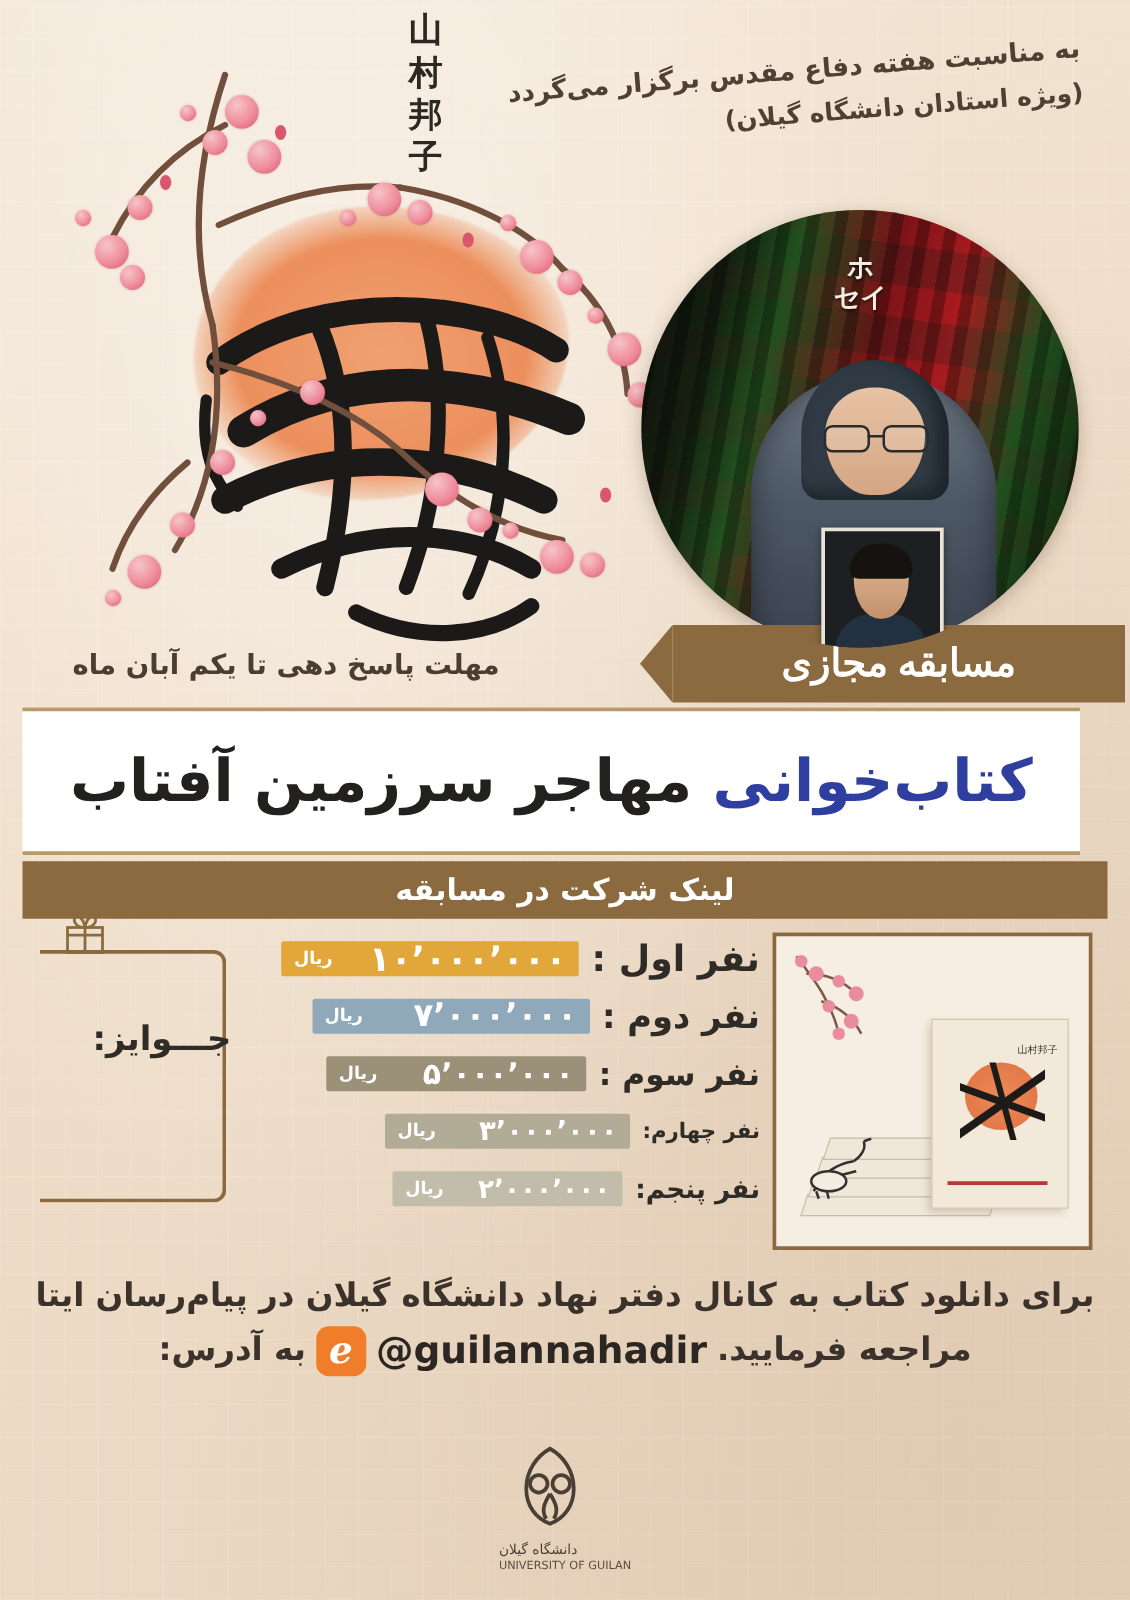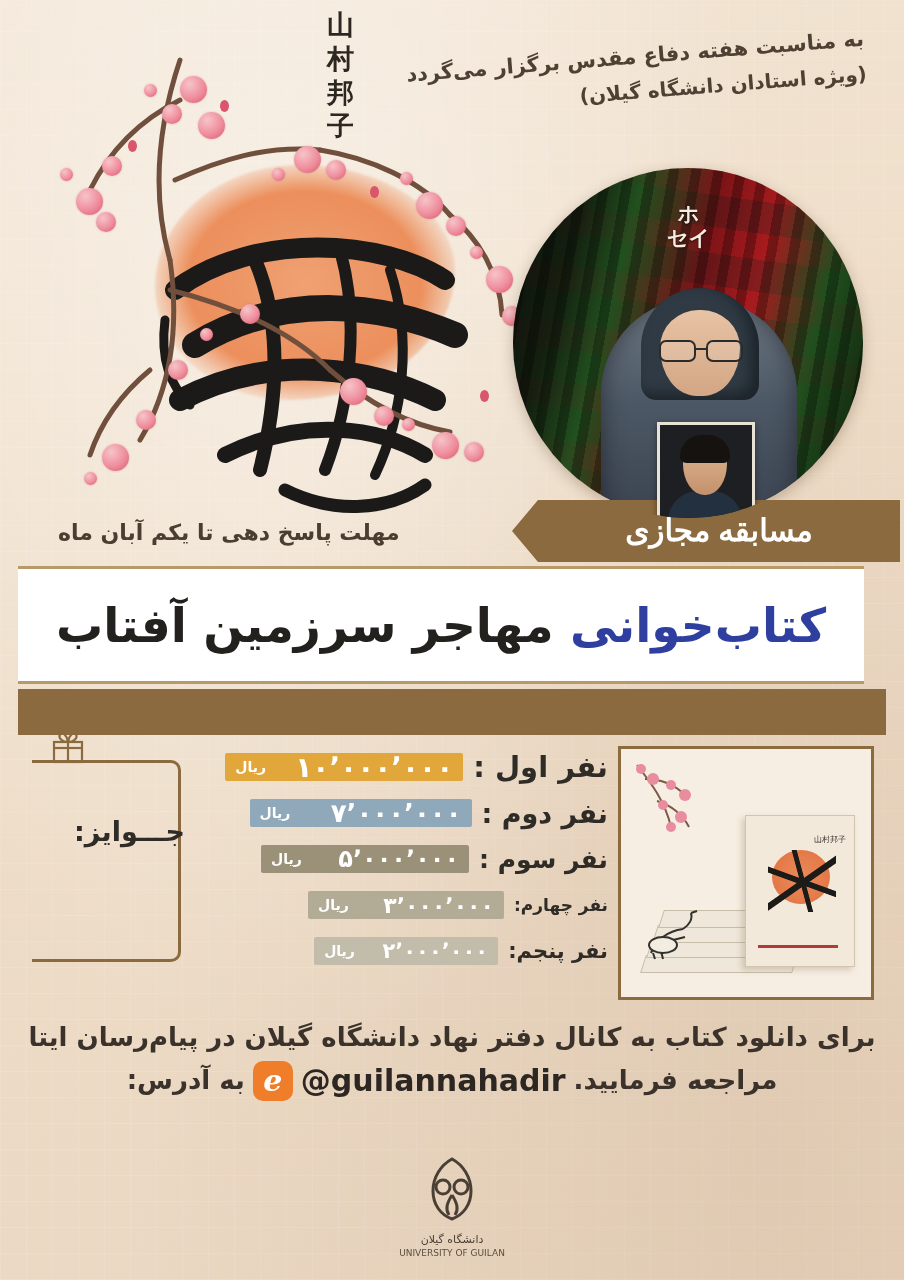--- a/index.html
+++ b/index.html
@@ -563,21 +563,21 @@
     position: absolute;
     bottom: 22px;
     left: 0;
     width: 904px;
     display: flex;
     align-items: flex-end;
     justify-content: center;
     gap: 66px;
   }
   .logo-block {
-    text-align: center;
+    text-align: left;
     color: #4a3f34;
   }
   .logo-caption {
     font-size: 11px;
     margin-top: 2px;
     line-height: 1.35;
     color: #4a3f34;
   }
   .logo-caption-small {
     font-size: 9px;
@@ -696,20 +696,21 @@
 
   <div class="deadline">مهلت پاسخ دهی تا یکم آبان ماه</div>
 
   <div class="title-band">
     <div class="title">
       <span class="accent">کتاب‌خوانی</span><span class="dark"> مهاجر سرزمین آفتاب</span>
     </div>
   </div>
 
   <div class="link-row">
+    <span class="link-label">لینک شرکت در مسابقه</span>
   </div>
 
   <div class="prize-area">
 
     <div class="book-box">
       <div class="mini-art">
         <svg class="mini-branch" viewBox="0 0 90 90">
           <g stroke="#7a5a44" stroke-width="2" fill="none">
             <path d="M6 4 C 20 22, 34 40, 40 66"></path>
             <path d="M14 18 C 30 18, 44 24, 54 34"></path>

